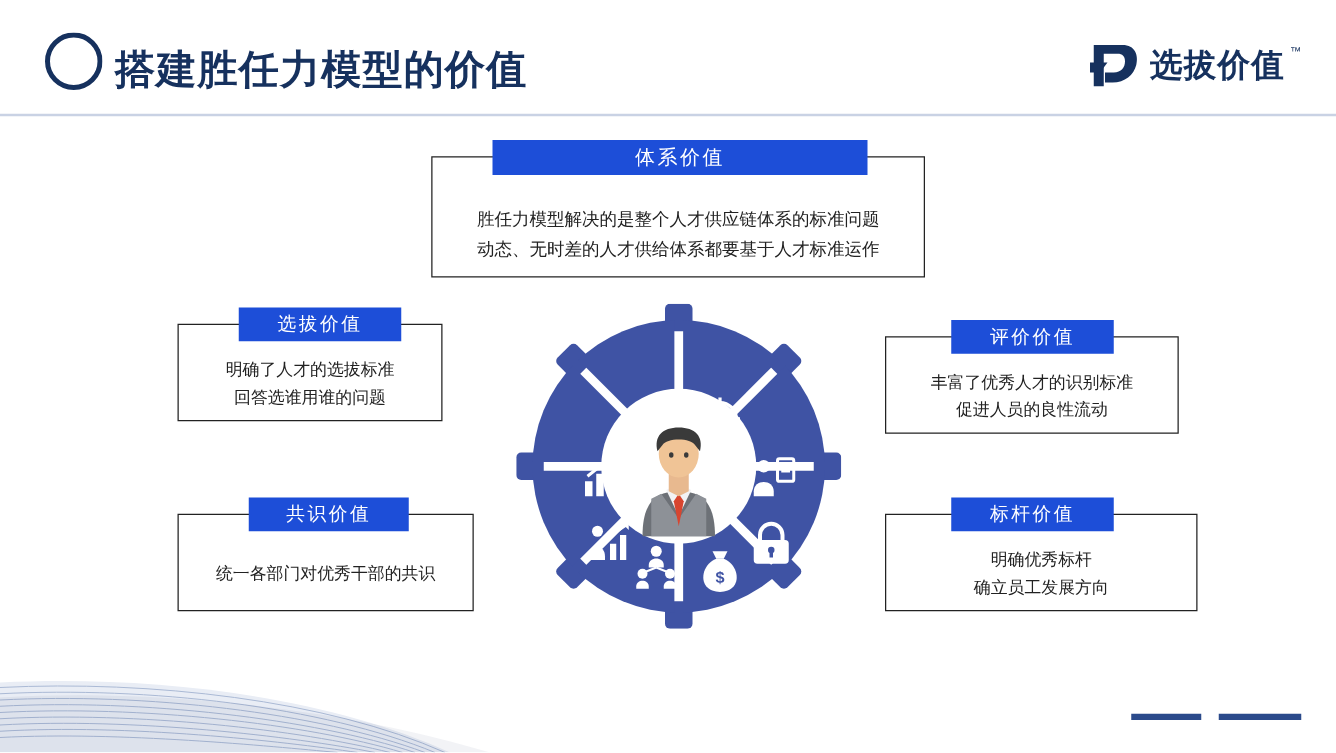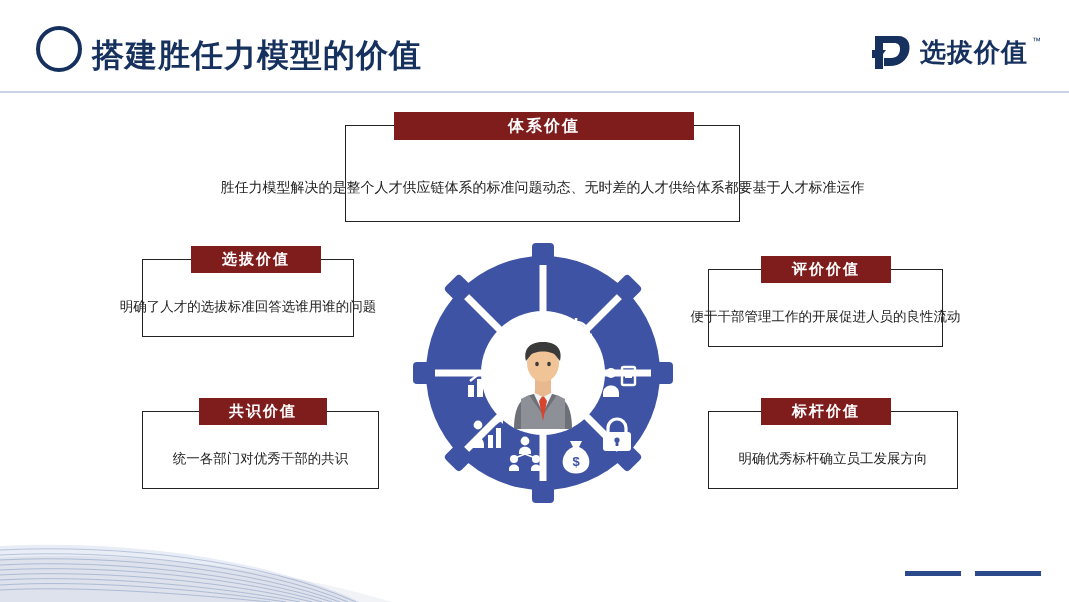--- a/index.html
+++ b/index.html
@@ -19,28 +19,28 @@
   }
   .hdr-rule{position:absolute;left:0;top:91px;width:1069px;height:2px;background:#c9d2e4;}
   .logo{position:absolute;right:28px;top:30px;height:44px;display:flex;align-items:center;gap:8px;}
   .logo-mark{width:40px;height:40px;position:relative;}
   .logo-text{font-size:26px;font-weight:bold;color:#16315e;letter-spacing:1px;}
   .logo-tm{font-size:9px;color:#16315e;align-self:flex-start;margin-top:6px;margin-left:-4px;}
 
   
   .box{position:absolute;border:1px solid #222;background:#fff;box-sizing:border-box;}
   .box-head{
-    position:absolute;background:#7f1d1d;color:#fff;
-    font-size:15px;font-weight:bold;letter-spacing:2px;
+    position:absolute;background:#1d4ed8;color:#fff;
+    font-size:15px;font-weight:normal;letter-spacing:2px;
     display:flex;align-items:center;justify-content:center;
     box-sizing:border-box;
   }
   .box-body{
     position:absolute;left:0;right:0;bottom:0;
-    display:flex;flex-direction:row;align-items:center;justify-content:center;
+    display:flex;flex-direction:column;align-items:center;justify-content:center;
     color:#222;font-size:13.5px;line-height:22px;text-align:right;
   }
   .box-body div{white-space:nowrap;}
 
   
   #box-top{left:345px;top:125px;width:395px;height:97px;}
   #box-top .box-head{left:48px;top:-14px;width:300px;height:28px;font-size:16px;}
   #box-top .box-body{top:26px;}
   #box-top .box-body div{font-size:14px;line-height:24px;}
 
@@ -116,21 +116,21 @@
 <div class="box" id="box-ll">
   <div class="box-head">共识价值</div>
   <div class="box-body">
     <div>统一各部门对优秀干部的共识</div>
   </div>
 </div>
 
 <div class="box" id="box-ru">
   <div class="box-head">评价价值</div>
   <div class="box-body">
-    <div>便于干部管理工作的开展</div>
+    <div>丰富了优秀人才的识别标准</div>
     <div>促进人员的良性流动</div>
   </div>
 </div>
 
 <div class="box" id="box-rl">
   <div class="box-head">标杆价值</div>
   <div class="box-body">
     <div>明确优秀标杆</div>
     <div>确立员工发展方向</div>
   </div>

